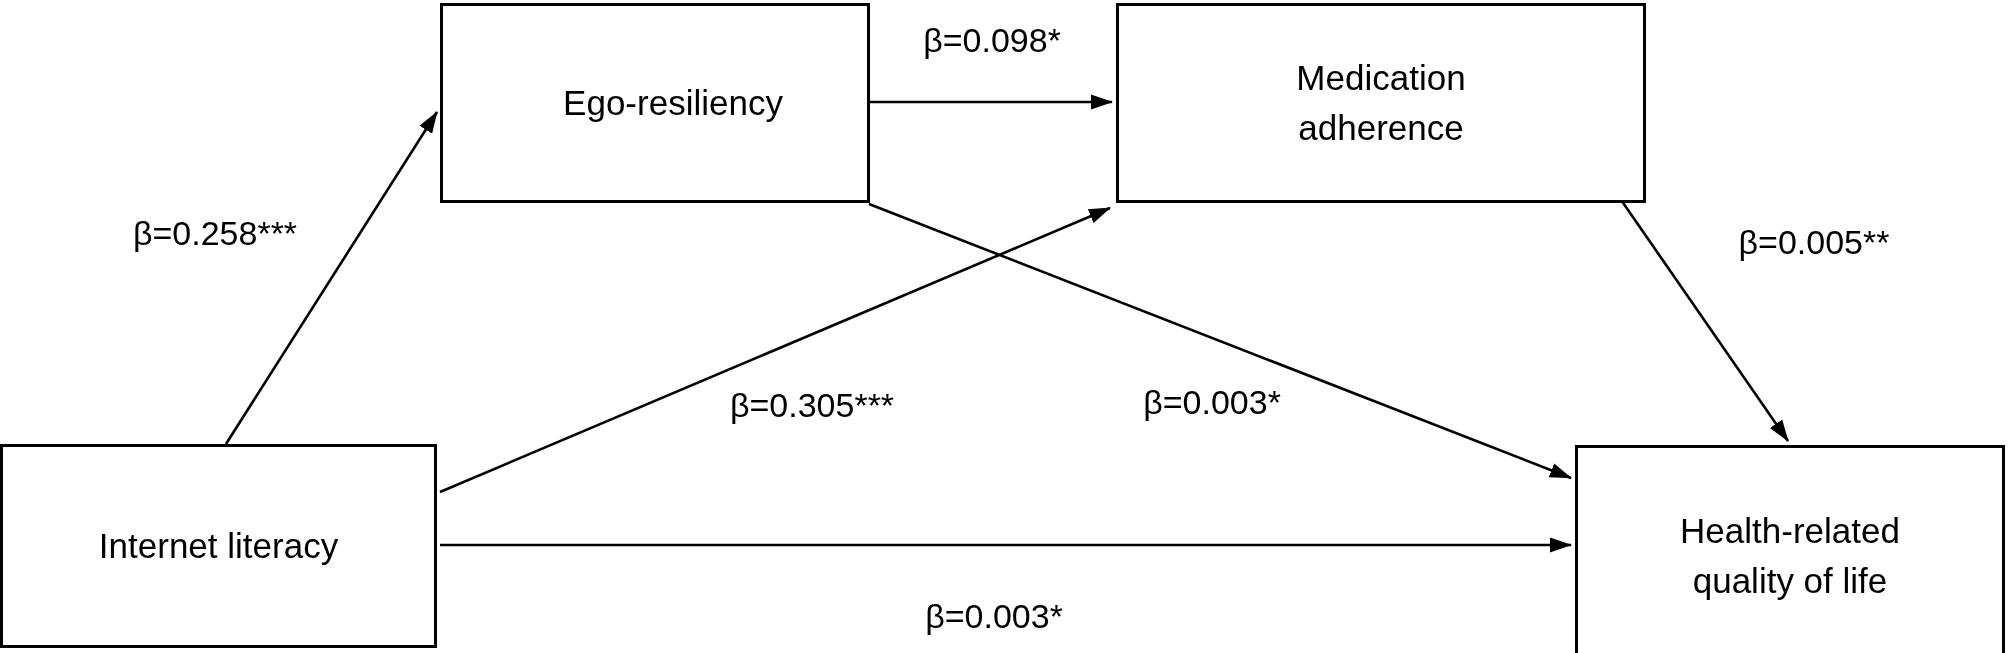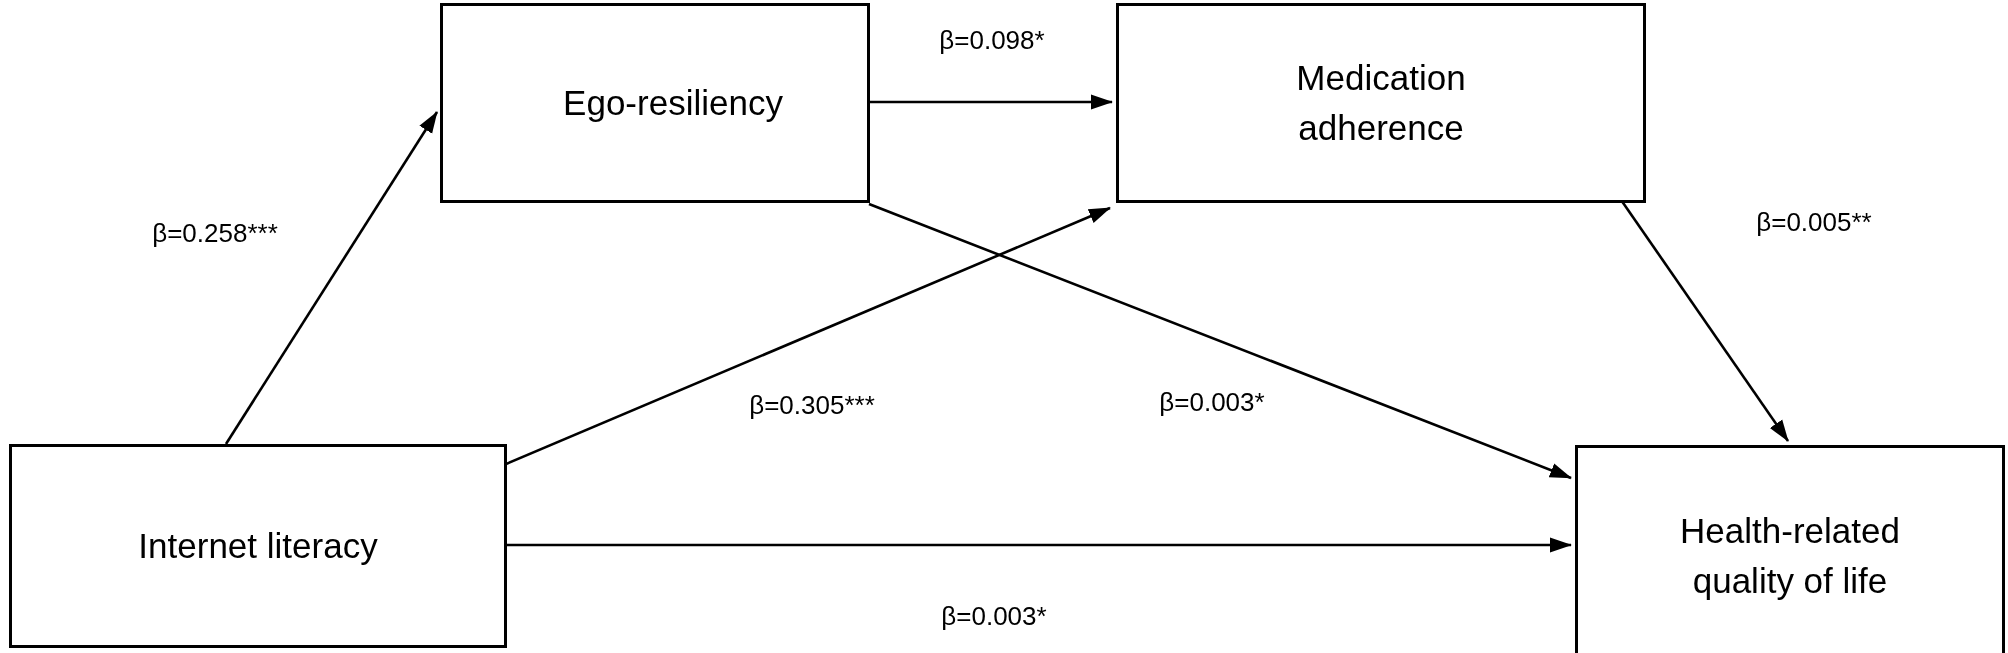--- a/index.html
+++ b/index.html
@@ -40,35 +40,35 @@
   .node-label {
     font-size: 35px;
     line-height: 1.42;
     color: #000000;
   }
   .node-label.wrap-ma { max-width: 300px; }
   .node-label.wrap-hq { max-width: 330px; }
   .edge-label {
     position: absolute;
     transform: translate(-50%, -50%);
-    font-size: 26px;
+    font-size: 34px;
     white-space: nowrap;
     color: #000000;
   }
   
   .box-er { left: 440px;  top: 3px;   width: 430px; height: 200px; padding-left: 36px; }
   .box-ma { left: 1116px; top: 3px;   width: 530px; height: 200px; }
-  .box-il { left: 9px;    top: 444px; width: 498px; height: 204px; }
+  .box-il { left: 0;    top: 444px; width: 437px; height: 204px; }
   .box-hq { left: 1575px; top: 445px; width: 430px; height: 222px; }
   
   .lbl-il-er { left: 215px;  top: 233px; }
   .lbl-er-ma { left: 992px;  top: 40px;  }
   .lbl-il-ma { left: 812px;  top: 405px; }
   .lbl-er-hq { left: 1212px; top: 402px; }
-  .lbl-ma-hq { left: 1814px; top: 222px; }
+  .lbl-ma-hq { left: 1814px; top: 242px; }
   .lbl-il-hq { left: 994px;  top: 616px; }
 </style>
 </head>
 <body>
 
 <div class="canvas">
 
   <svg class="edges-svg" viewBox="0 0 2008 653" xmlns="http://www.w3.org/2000/svg">
     <defs>
       <marker id="arrow" markerUnits="userSpaceOnUse" markerWidth="24" markerHeight="18" refX="21" refY="9" orient="auto">

